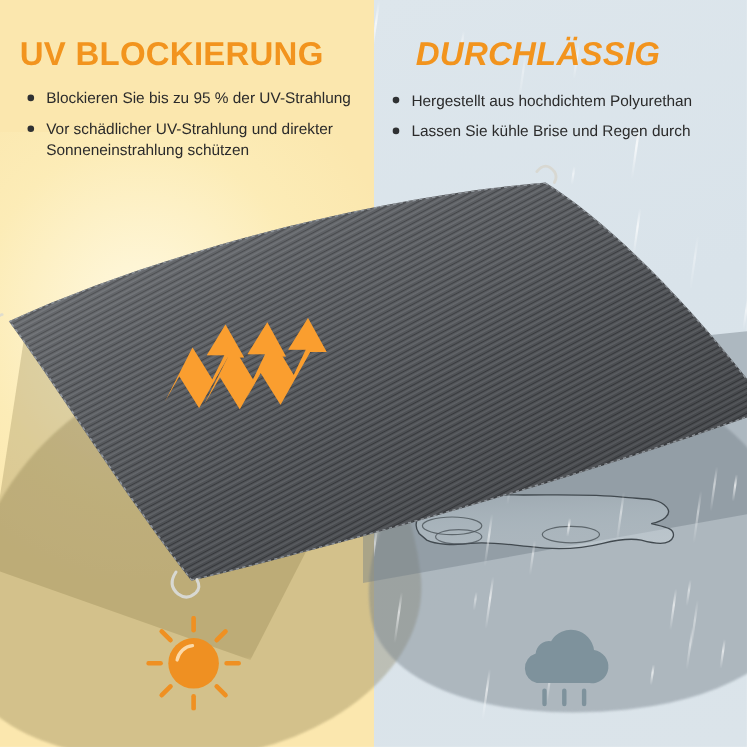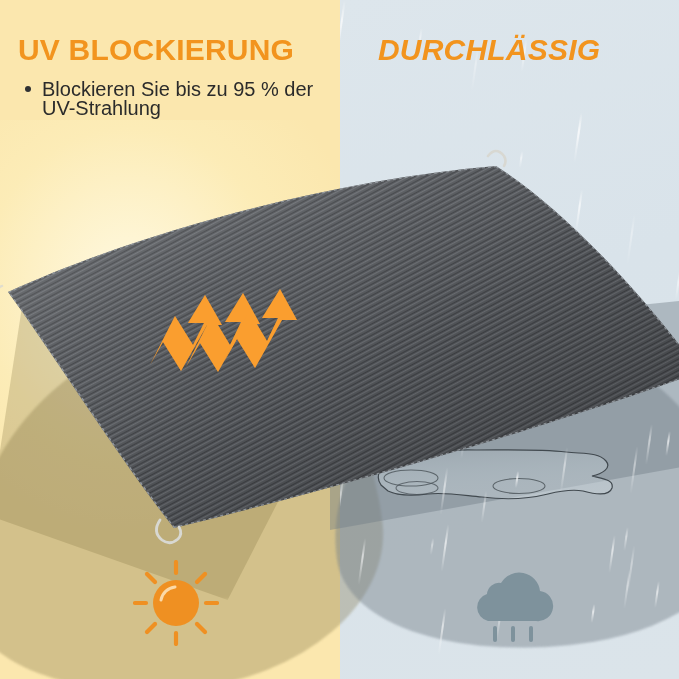--- a/index.html
+++ b/index.html
@@ -107,21 +107,21 @@
     list-style: none;
     margin: 0;
     padding: 0;
   }
   .bullet-list-left { left: 24px; top: 80px; width: 310px; }
   .bullet-list-right { left: 356px; top: 82px; width: 320px; }
   .bullet-item {
     position: relative;
     padding-left: 18px;
     margin-bottom: 9px;
-    font-size: 20px;
+    font-size: 14px;
     line-height: 19px;
     color: #2b2b2b;
   }
   .bullet-item::before {
     content: "";
     position: absolute;
     left: 1px;
     top: 6px;
     width: 6px;
     height: 6px;
@@ -278,26 +278,31 @@
       <path d="M150 365 L175 316 L193 345 L204 323 L188 323 L205 295 L222 325 L207 325 L181 371 L163 342 Z
            M186 367 L212 315 L230 345 L241 322 L225 322 L243 293 L260 324 L245 324 L218 372 L200 343 Z
            M224 362 L249 311 L267 341 L278 318 L262 318 L280 289 L297 320 L282 320 L255 368 L237 339 Z" fill="#FFB34D" opacity="0.35"></path>
     </g>
   </svg>
 
   <div class="panel panel-left">
     <div class="headline headline-left">UV BLOCKIERUNG</div>
     <ul class="bullet-list bullet-list-left">
       <li class="bullet-item">Blockieren Sie bis zu 95 % der UV-Strahlung</li>
+      <li class="bullet-item">Vor schädlicher UV-Strahlung und direkter Sonneneinstrahlung schützen</li>
     </ul>
   </div>
 
   <div class="panel panel-right">
     <div class="headline headline-right">DURCHLÄSSIG</div>
   </div>
+  <ul class="bullet-list bullet-list-right">
+    <li class="bullet-item">Hergestellt aus hochdichtem Polyurethan</li>
+    <li class="bullet-item">Lassen Sie kühle Brise und Regen durch</li>
+  </ul>
 
   <svg class="icon-sun" viewBox="0 0 86 86">
     <g stroke="#EF9022" stroke-width="4.2" stroke-linecap="round">
       <line x1="43" y1="2" x2="43" y2="13"></line>
       <line x1="43" y1="73" x2="43" y2="84"></line>
       <line x1="2" y1="43" x2="13" y2="43"></line>
       <line x1="73" y1="43" x2="84" y2="43"></line>
       <line x1="14" y1="14" x2="22" y2="22"></line>
       <line x1="64" y1="64" x2="72" y2="72"></line>
       <line x1="72" y1="14" x2="64" y2="22"></line>

